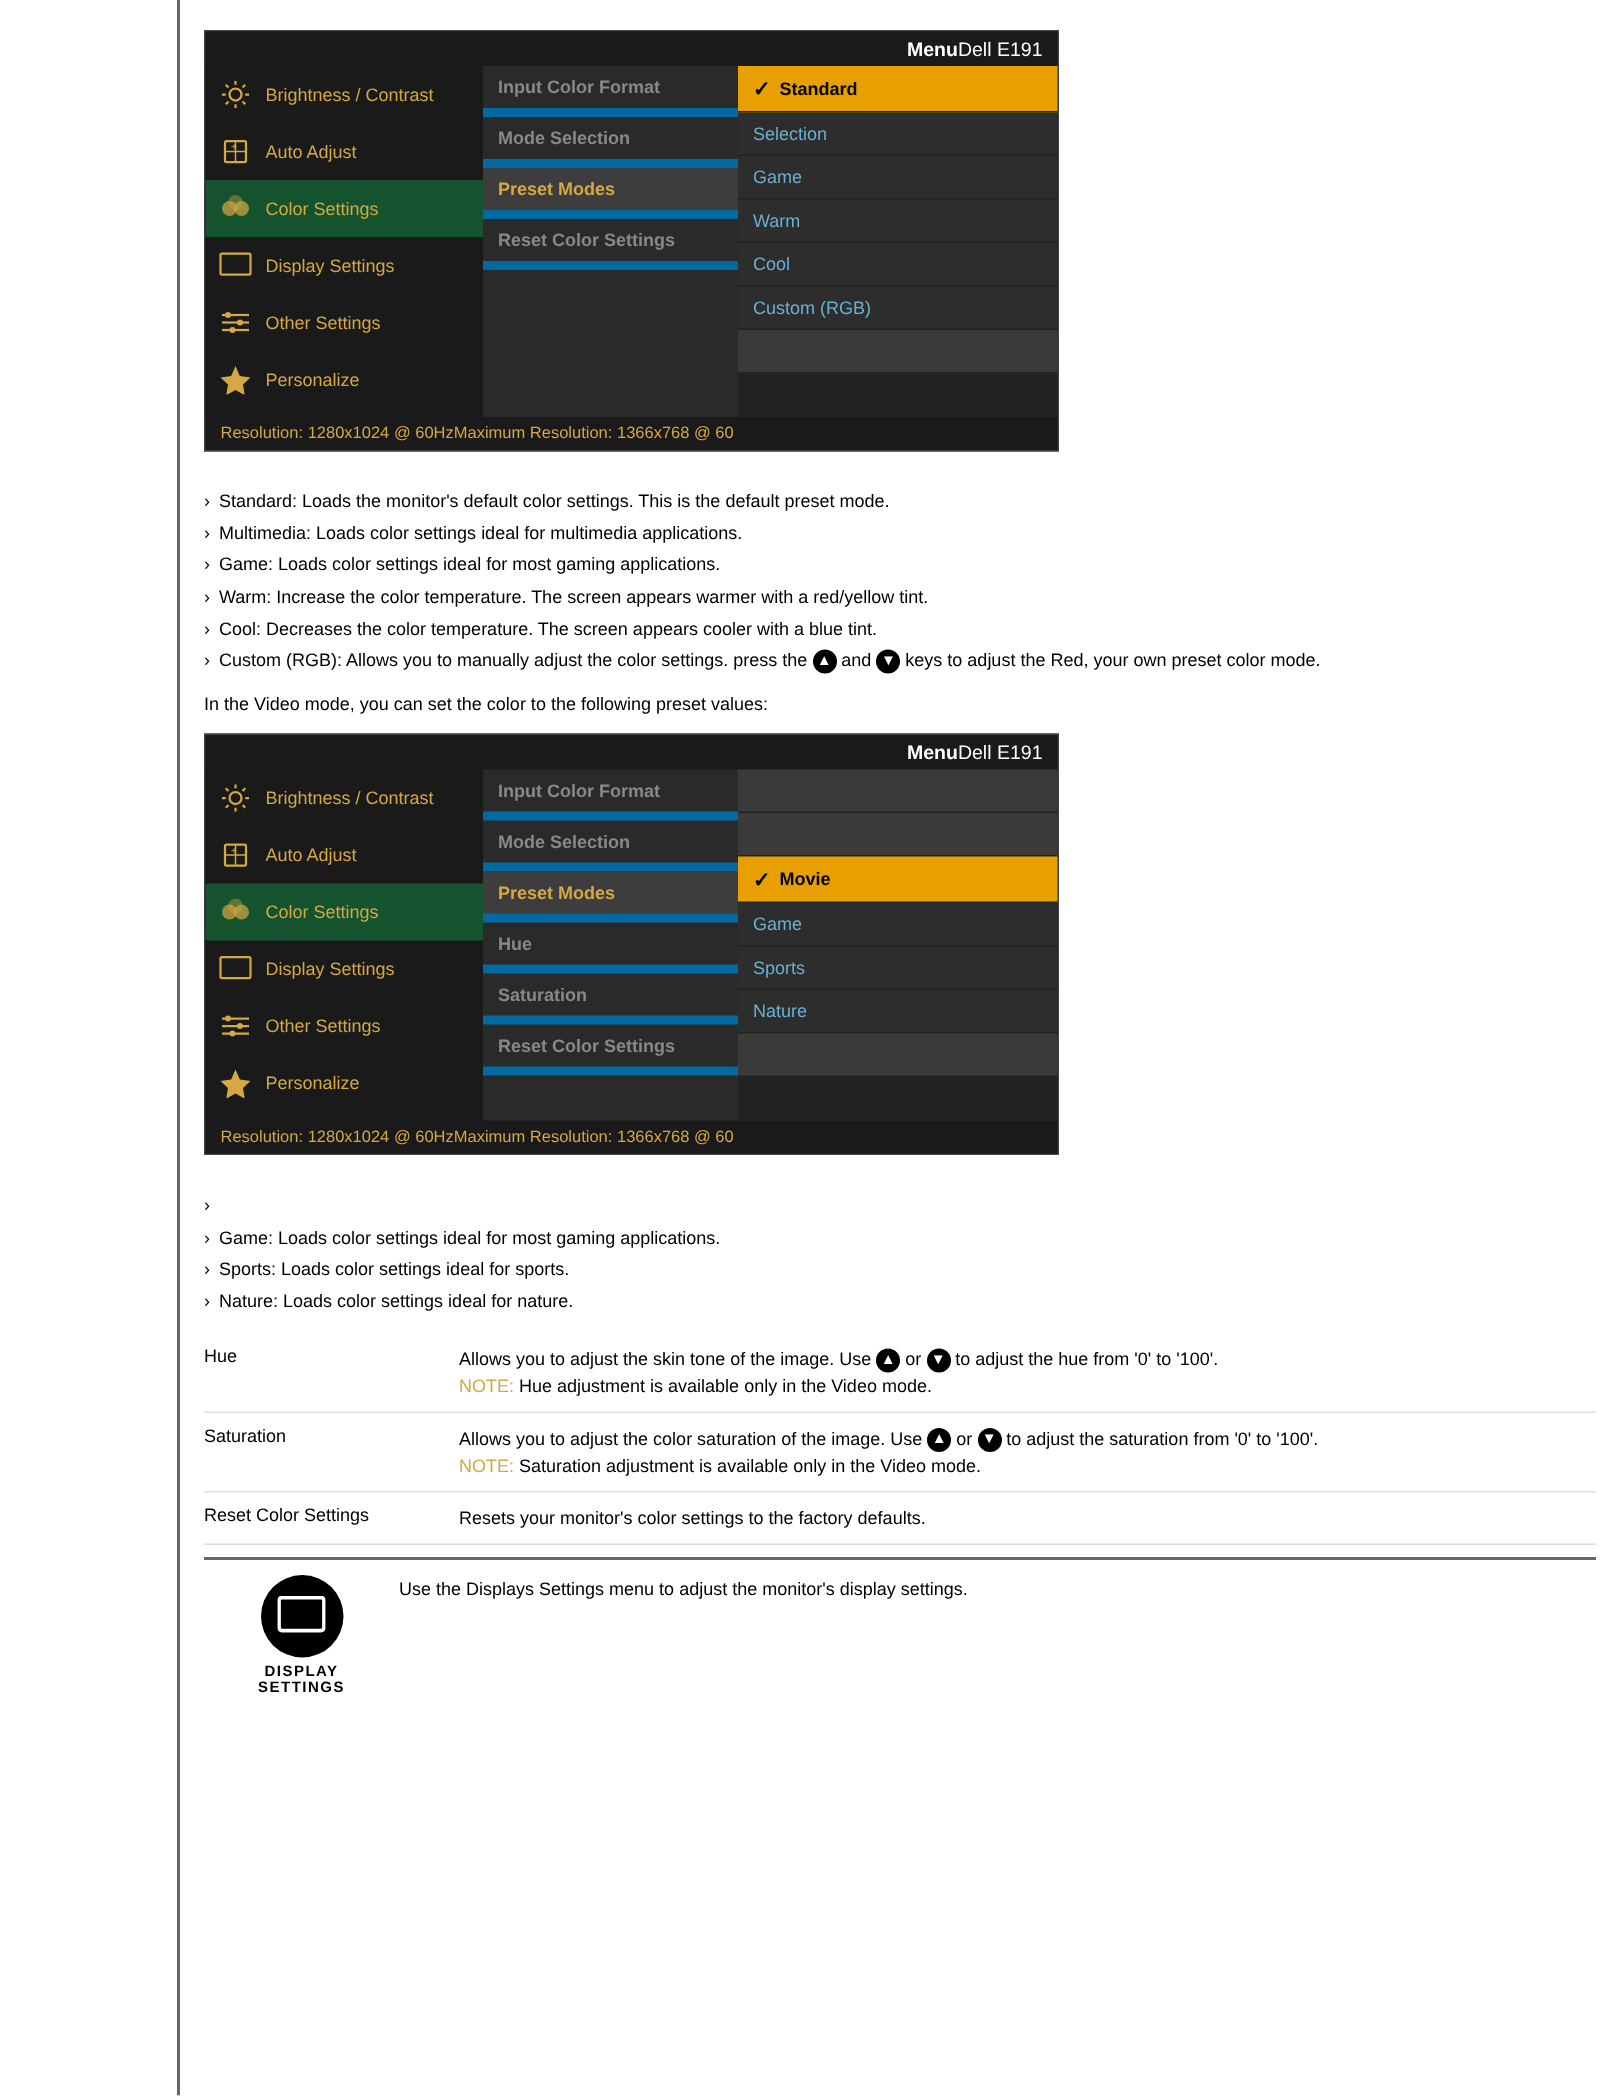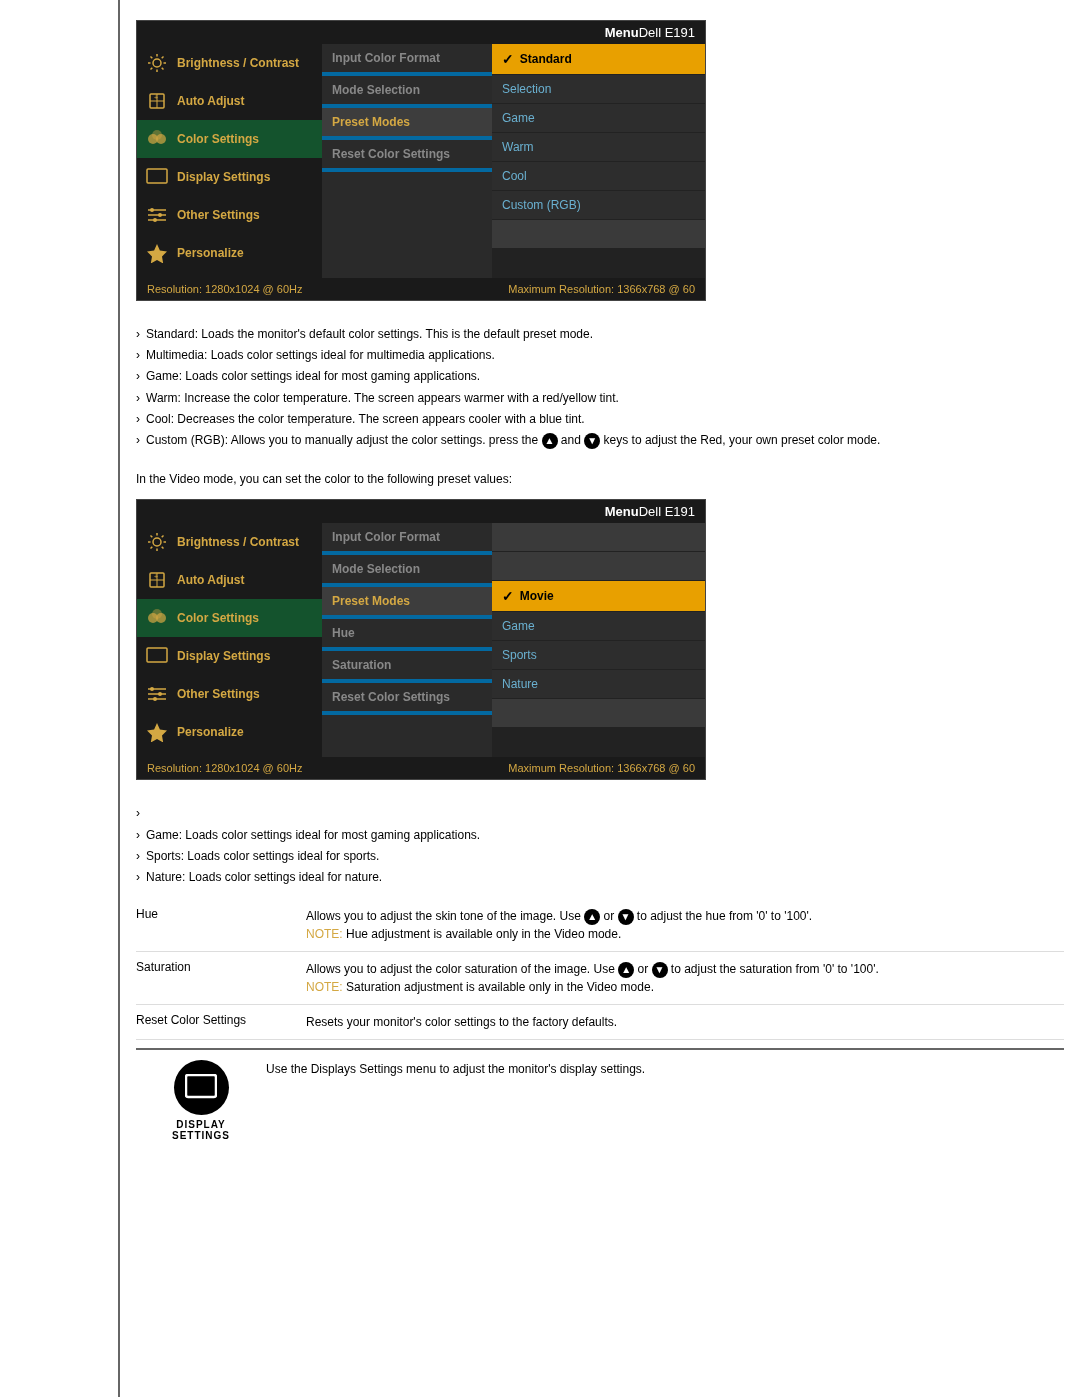--- a/index.html
+++ b/index.html
@@ -97,36 +97,36 @@
       align-items: center;
       justify-content: center;
       color: #fff;
       font-size: 14px;
       flex-shrink: 0;
     }
 
     .osd-left-item-label {
       color: #d4a843;
       font-size: 12px;
-      font-weight: bold;
+      font-weight: normal;
     }
 
     .osd-mid-col {
       width: 170px;
       background: #2a2a2a;
       flex-shrink: 0;
     }
 
     .osd-mid-item {
       padding: 7px 10px;
       color: #d4a843;
       font-size: 12px;
       font-weight: bold;
       cursor: pointer;
-      border-bottom: 4px solid #0369a1;
+      border-bottom: 6px solid #0369a1;
     }
 
     .osd-mid-item.active {
       background: #3d3d3d;
     }
 
     .osd-mid-item.dim {
       color: #888;
     }
 
@@ -164,21 +164,21 @@
 
     .osd-right-item.dark-empty {
       background: #222;
       color: transparent;
     }
 
     .osd-footer {
       background: #1a1a1a;
       padding: 5px 10px;
       display: flex;
-      justify-content: space-between;
+      justify-content: flex-start;
     }
 
     .osd-footer-text {
       color: #d4a843;
       font-size: 11px;
     }
 
     
     .desc-section {
       padding: 10px 0;
@@ -427,21 +427,21 @@
         <span>Warm: Increase the color temperature. The screen appears warmer with a red/yellow tint.</span>
       </div>
       <div class="desc-item">
         <span class="desc-bullet">›</span>
         <span>Cool: Decreases the color temperature. The screen appears cooler with a blue tint.</span>
       </div>
       <div class="desc-item">
         <span class="desc-bullet">›</span>
         <span>Custom (RGB): Allows you to manually adjust the color settings. press the <span class="arrow-up">▲</span> and <span class="arrow-down">▼</span> keys to adjust the Red, your own preset color mode.</span>
       </div>
-      <div style="margin-top: 20px;">In the Video mode, you can set the color to the following preset values:</div>
+      <div style="margin-top: 10px;">In the Video mode, you can set the color to the following preset values:</div>
     </div>
 
     <div class="osd-menu">
       <div class="osd-header">
         <span class="osd-header-title">Menu</span>
         <span class="osd-header-model">Dell E191</span>
       </div>
       <div class="osd-body">
 
         <div class="osd-left-col">

